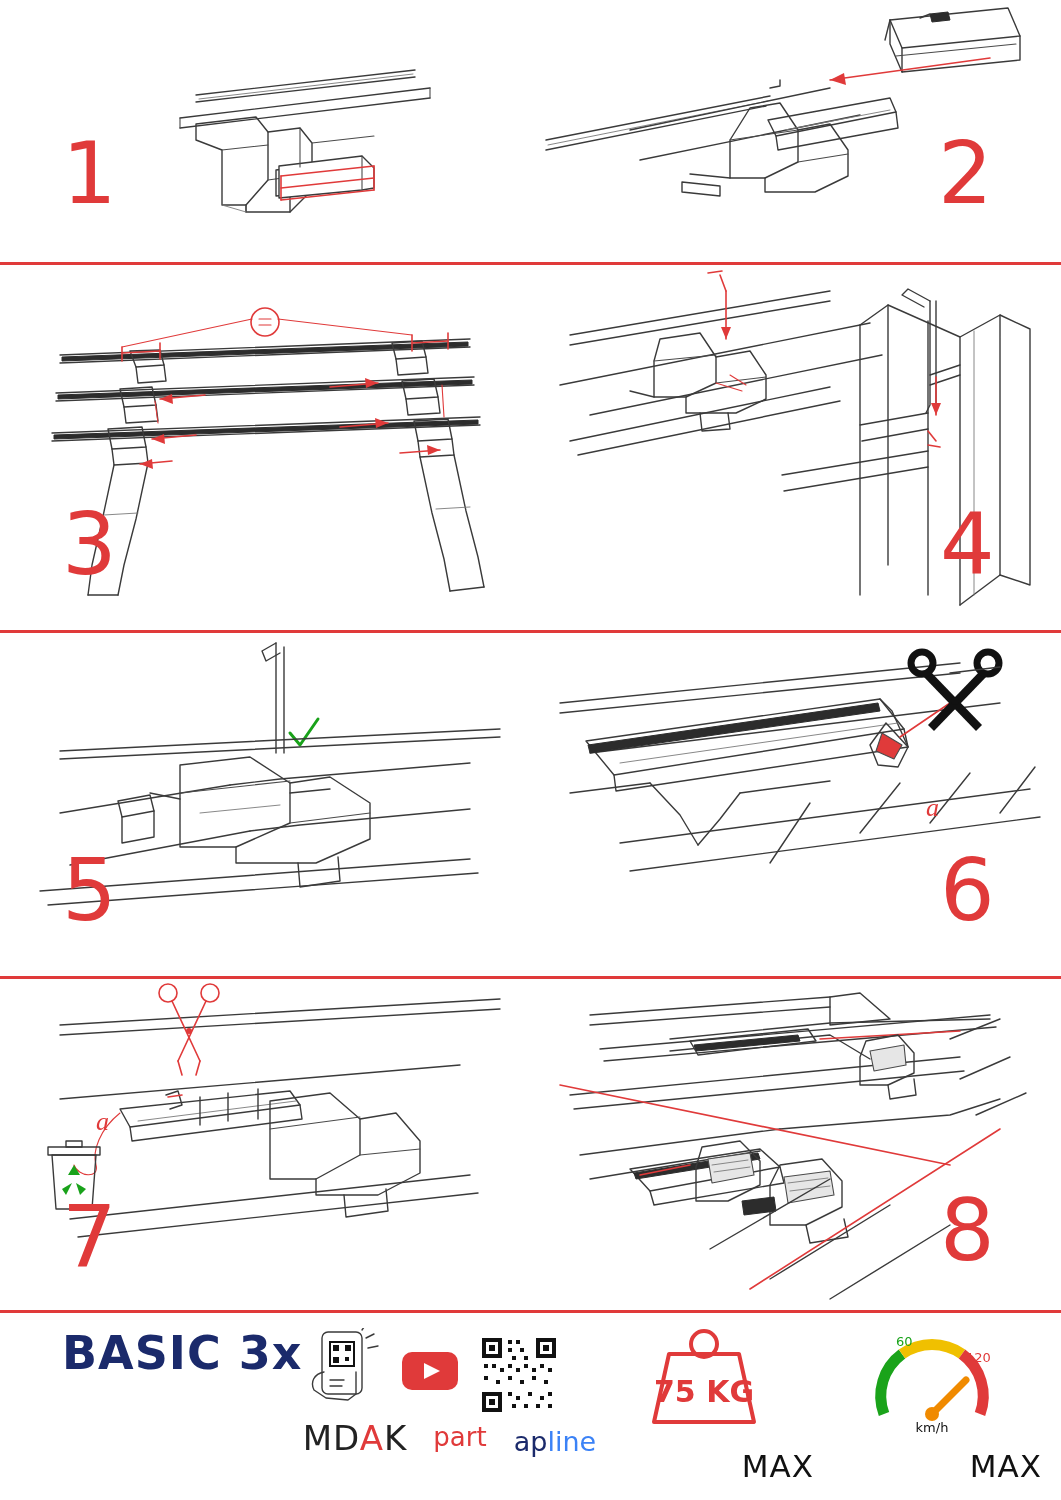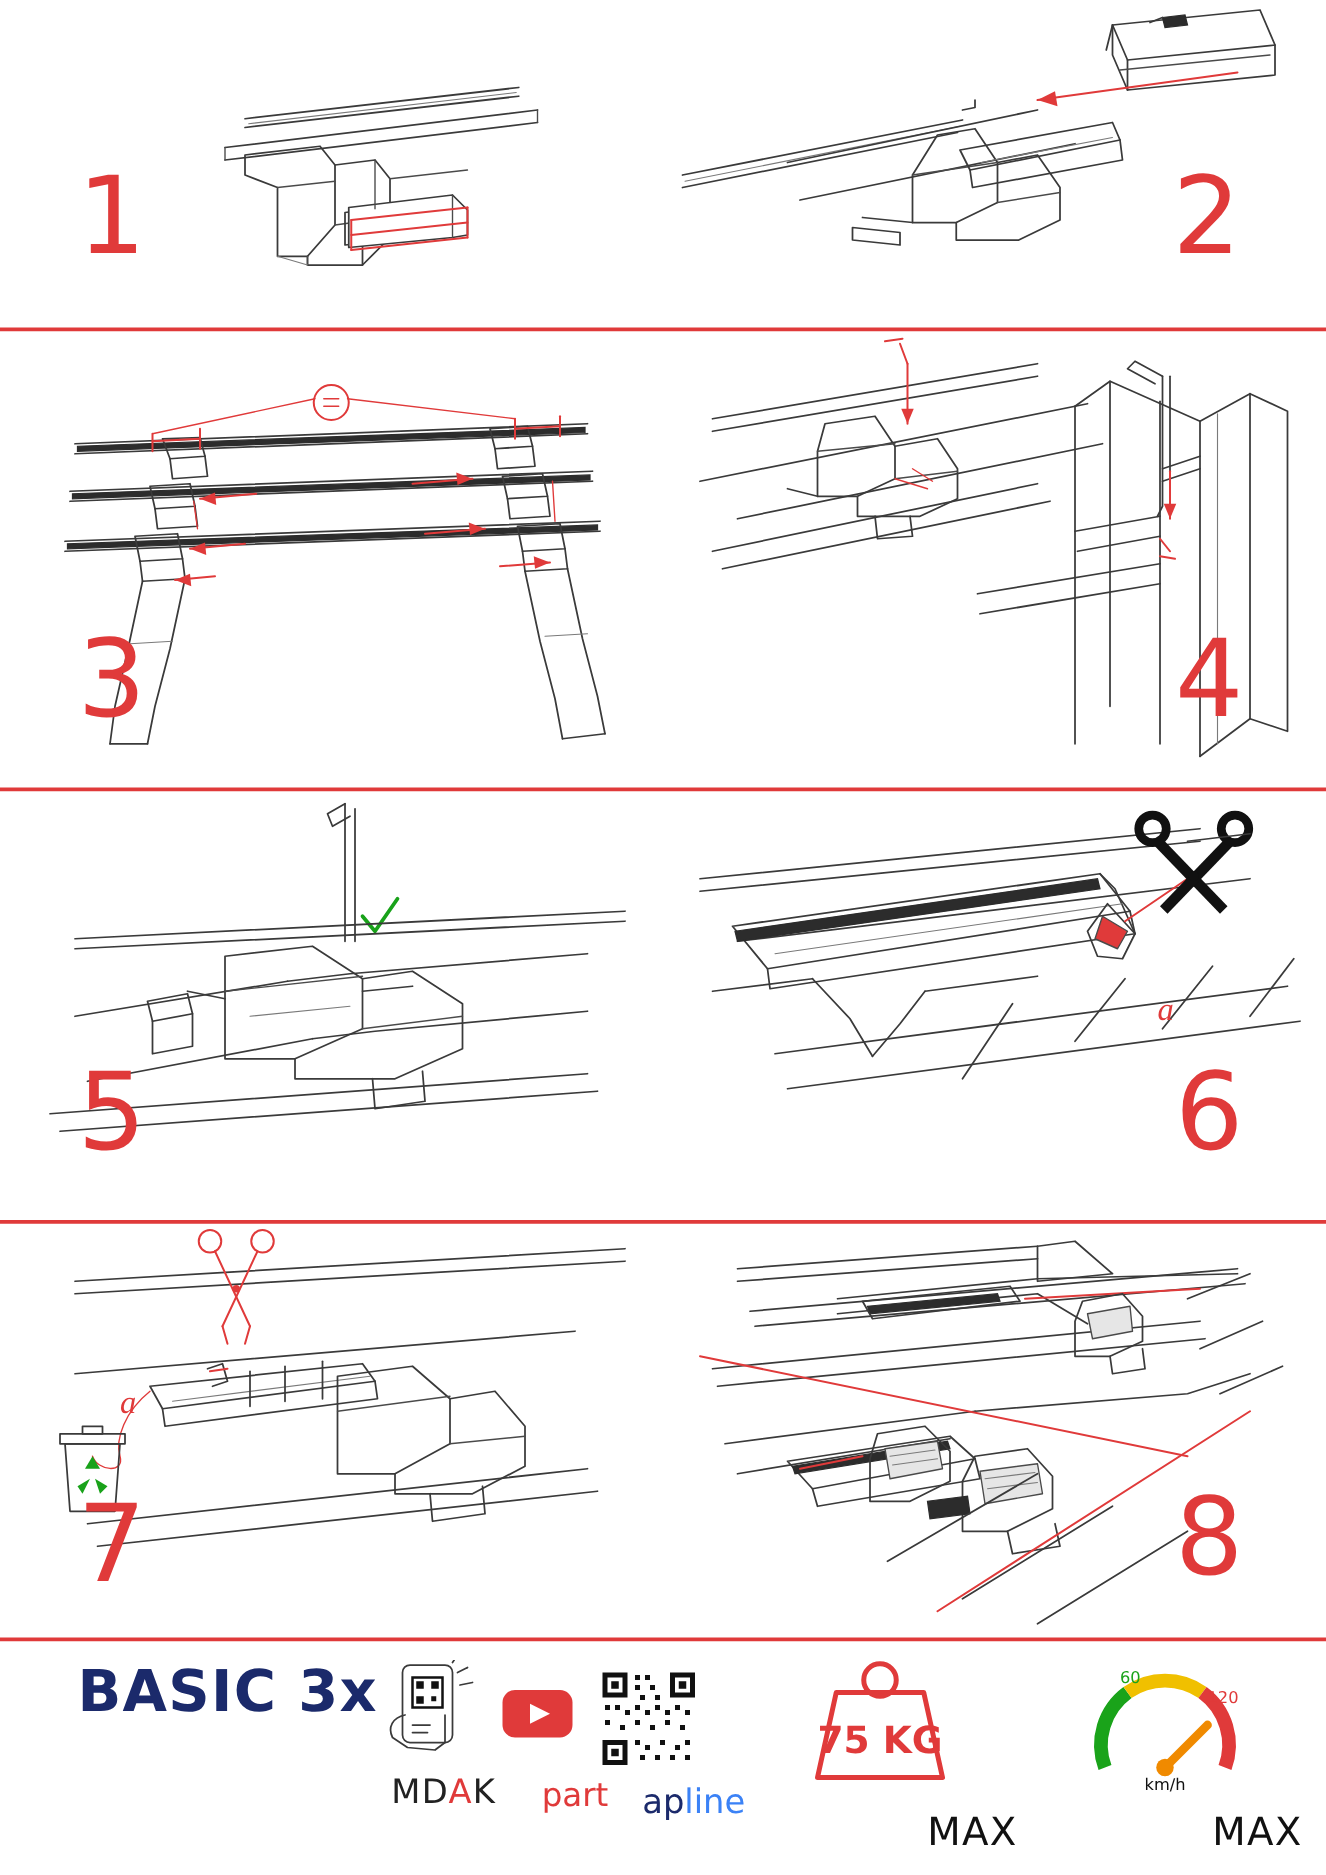--- a/index.html
+++ b/index.html
@@ -41,21 +41,21 @@
 
   
   .footer{position:absolute;left:0;top:1310px;width:1061px;height:190px;}
   .brand-block{position:absolute;left:62px;top:20px;}
   .brand-basic{font-family:"DejaVu Sans",sans-serif;font-weight:700;font-size:46px;letter-spacing:1px;color:#1b2a6b;line-height:1;}
   .brand-acc{margin-top:18px;font-family:"DejaVu Sans",sans-serif;font-weight:700;font-size:31px;letter-spacing:-0.5px;line-height:1;}
   .brand-acc .a1{color:#1b2a6b;}
   .brand-acc .a2{color:#e03a3a;}
 
   .mdak{position:absolute;left:300px;top:18px;text-align:center;width:110px;}
-  .mdak-label{font-family:"DejaVu Sans",sans-serif;font-size:27px;letter-spacing:1px;color:#222;margin-top:12px;}
+  .mdak-label{font-family:"DejaVu Sans",sans-serif;font-size:34px;letter-spacing:1px;color:#222;margin-top:12px;}
   .yt{position:absolute;left:400px;top:38px;text-align:center;width:120px;}
   .ipqi-label{font-family:"DejaVu Sans",sans-serif;font-size:26px;color:#e03a3a;margin-top:30px;}
   .qr{position:absolute;left:480px;top:26px;text-align:center;width:150px;}
   .apline-label{font-family:"DejaVu Sans",sans-serif;font-size:27px;color:#1b2a6b;margin-top:12px;}
   .apline-label .lpart{color:#3b82f6;margin-top:12px;}
   .weight{position:absolute;left:634px;top:8px;width:180px;text-align:right;}
   .maxtext{font-family:"DejaVu Sans",sans-serif;font-size:31px;letter-spacing:1px;color:#111;margin-top:12px;}
   .speed{position:absolute;left:862px;top:8px;width:180px;text-align:right;}
   .kgtext{font-family:"DejaVu Sans",sans-serif;font-weight:700;font-size:30px;fill:#e03a3a;}
 </style>

